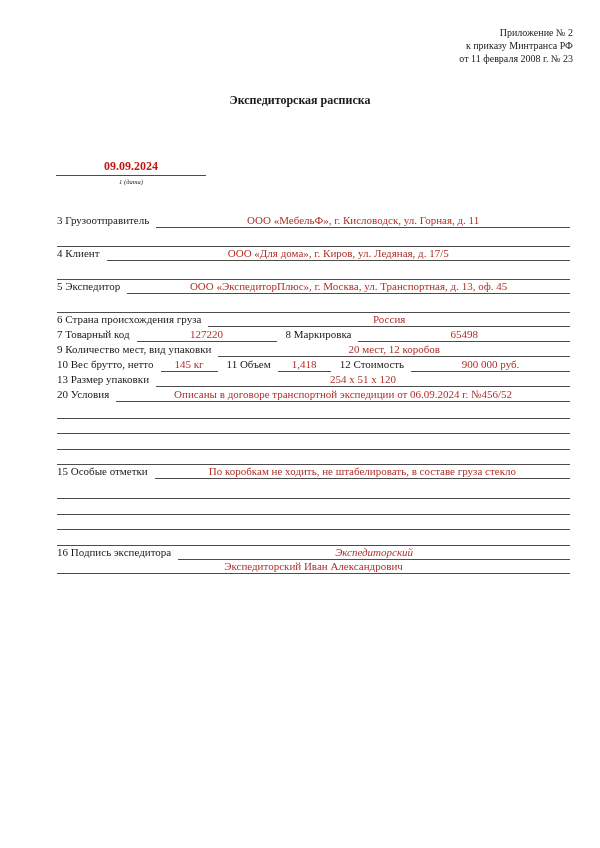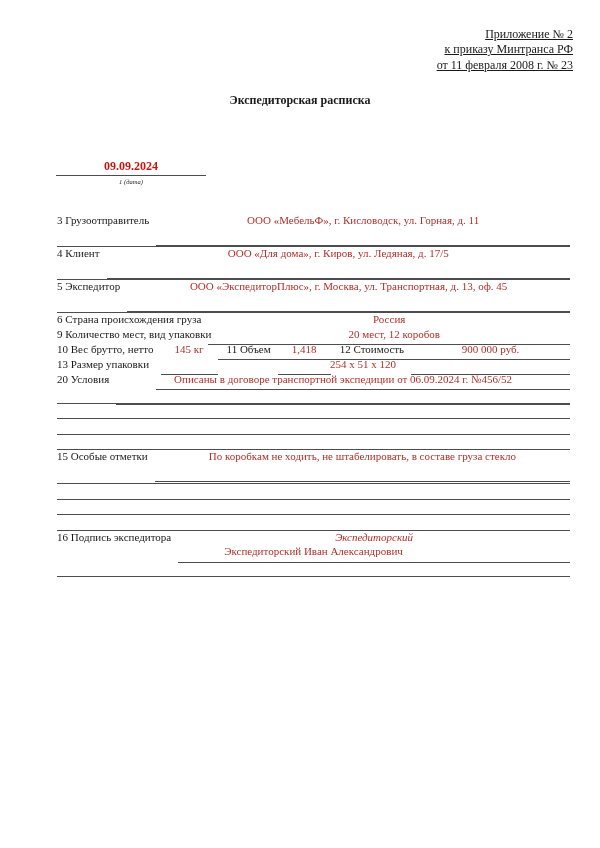--- a/index.html
+++ b/index.html
@@ -7,21 +7,21 @@
   body {
     width: 600px; height: 848px;
     font-family: "Liberation Serif", "DejaVu Serif", serif;
     color: var(--c-text, #1a1a1a);
   }
   .page { position: relative; width: 600px; height: 848px; background: #fff; overflow: hidden; }
 
   
   .appendix {
     position: absolute; top: 27px; right: 27px;
-    text-align: right; font-size: 12px; line-height: 1.28; color: var(--c-text, #1a1a1a); text-decoration: underline;
+    text-align: right; font-size: 10px; line-height: 1.28; color: var(--c-text, #1a1a1a);
   }
 
   
   .title {
     position: absolute; top: 93px; left: 0; width: 100%;
     text-align: center; font-size: 12px; font-weight: bold;
   }
 
   
   .dn-row {
@@ -45,21 +45,21 @@
   .h18 { height: 18.5px; }
   .h14 { height: 14px; }
   .lbl {
     white-space: nowrap; font-size: 11px; padding: 0 7px 1px 0;
     border-bottom: 1px solid transparent;
   }
   .lbl.mid { padding-left: 9px; }
   .val {
     flex: 1 1 auto; text-align: center; font-size: 11px; white-space: nowrap;
     color: var(--c-value-red, #b0302a);
-    border-bottom: 1px solid var(--c-line, #4d4d4d); padding-bottom: 19px;
+    border-bottom: 1px solid var(--c-line, #4d4d4d); padding-bottom: 1px;
     overflow: visible;
   }
   .val.fixed140 { flex: 0 0 140px; width: 140px; }
   .val.fixed57  { flex: 0 0 57px;  width: 57px; }
   .val.fixed53  { flex: 0 0 53px;  width: 53px; }
   .val.italic { font-style: italic; }
   .ruled { border-bottom: 1px solid var(--c-line, #4d4d4d); height: 14px; }
   .ruled.sp { height: 15.5px; }
 </style>
 </head>
@@ -100,20 +100,26 @@
       <span class="lbl">5 Экспедитор</span>
       <span class="val">ООО «ЭкспедиторПлюс», г. Москва, ул. Транспортная, д. 13, оф. 45</span>
     </div>
     <div class="ruled"></div>
 
     <div class="frow h15">
       <span class="lbl">6 Страна происхождения груза</span>
       <span class="val">Россия</span>
     </div>
 
+    <div class="frow h15">
+      <span class="lbl">7 Товарный код</span>
+      <span class="val fixed140">127220</span>
+      <span class="lbl mid">8 Маркировка</span>
+      <span class="val">65498</span>
+    </div>
 
     <div class="frow h15">
       <span class="lbl">9 Количество мест, вид упаковки</span>
       <span class="val">20 мест, 12 коробов</span>
     </div>
 
     <div class="frow h15">
       <span class="lbl">10 Вес брутто, нетто</span>
       <span class="val fixed57">145 кг</span>
       <span class="lbl mid">11 Объем</span>

